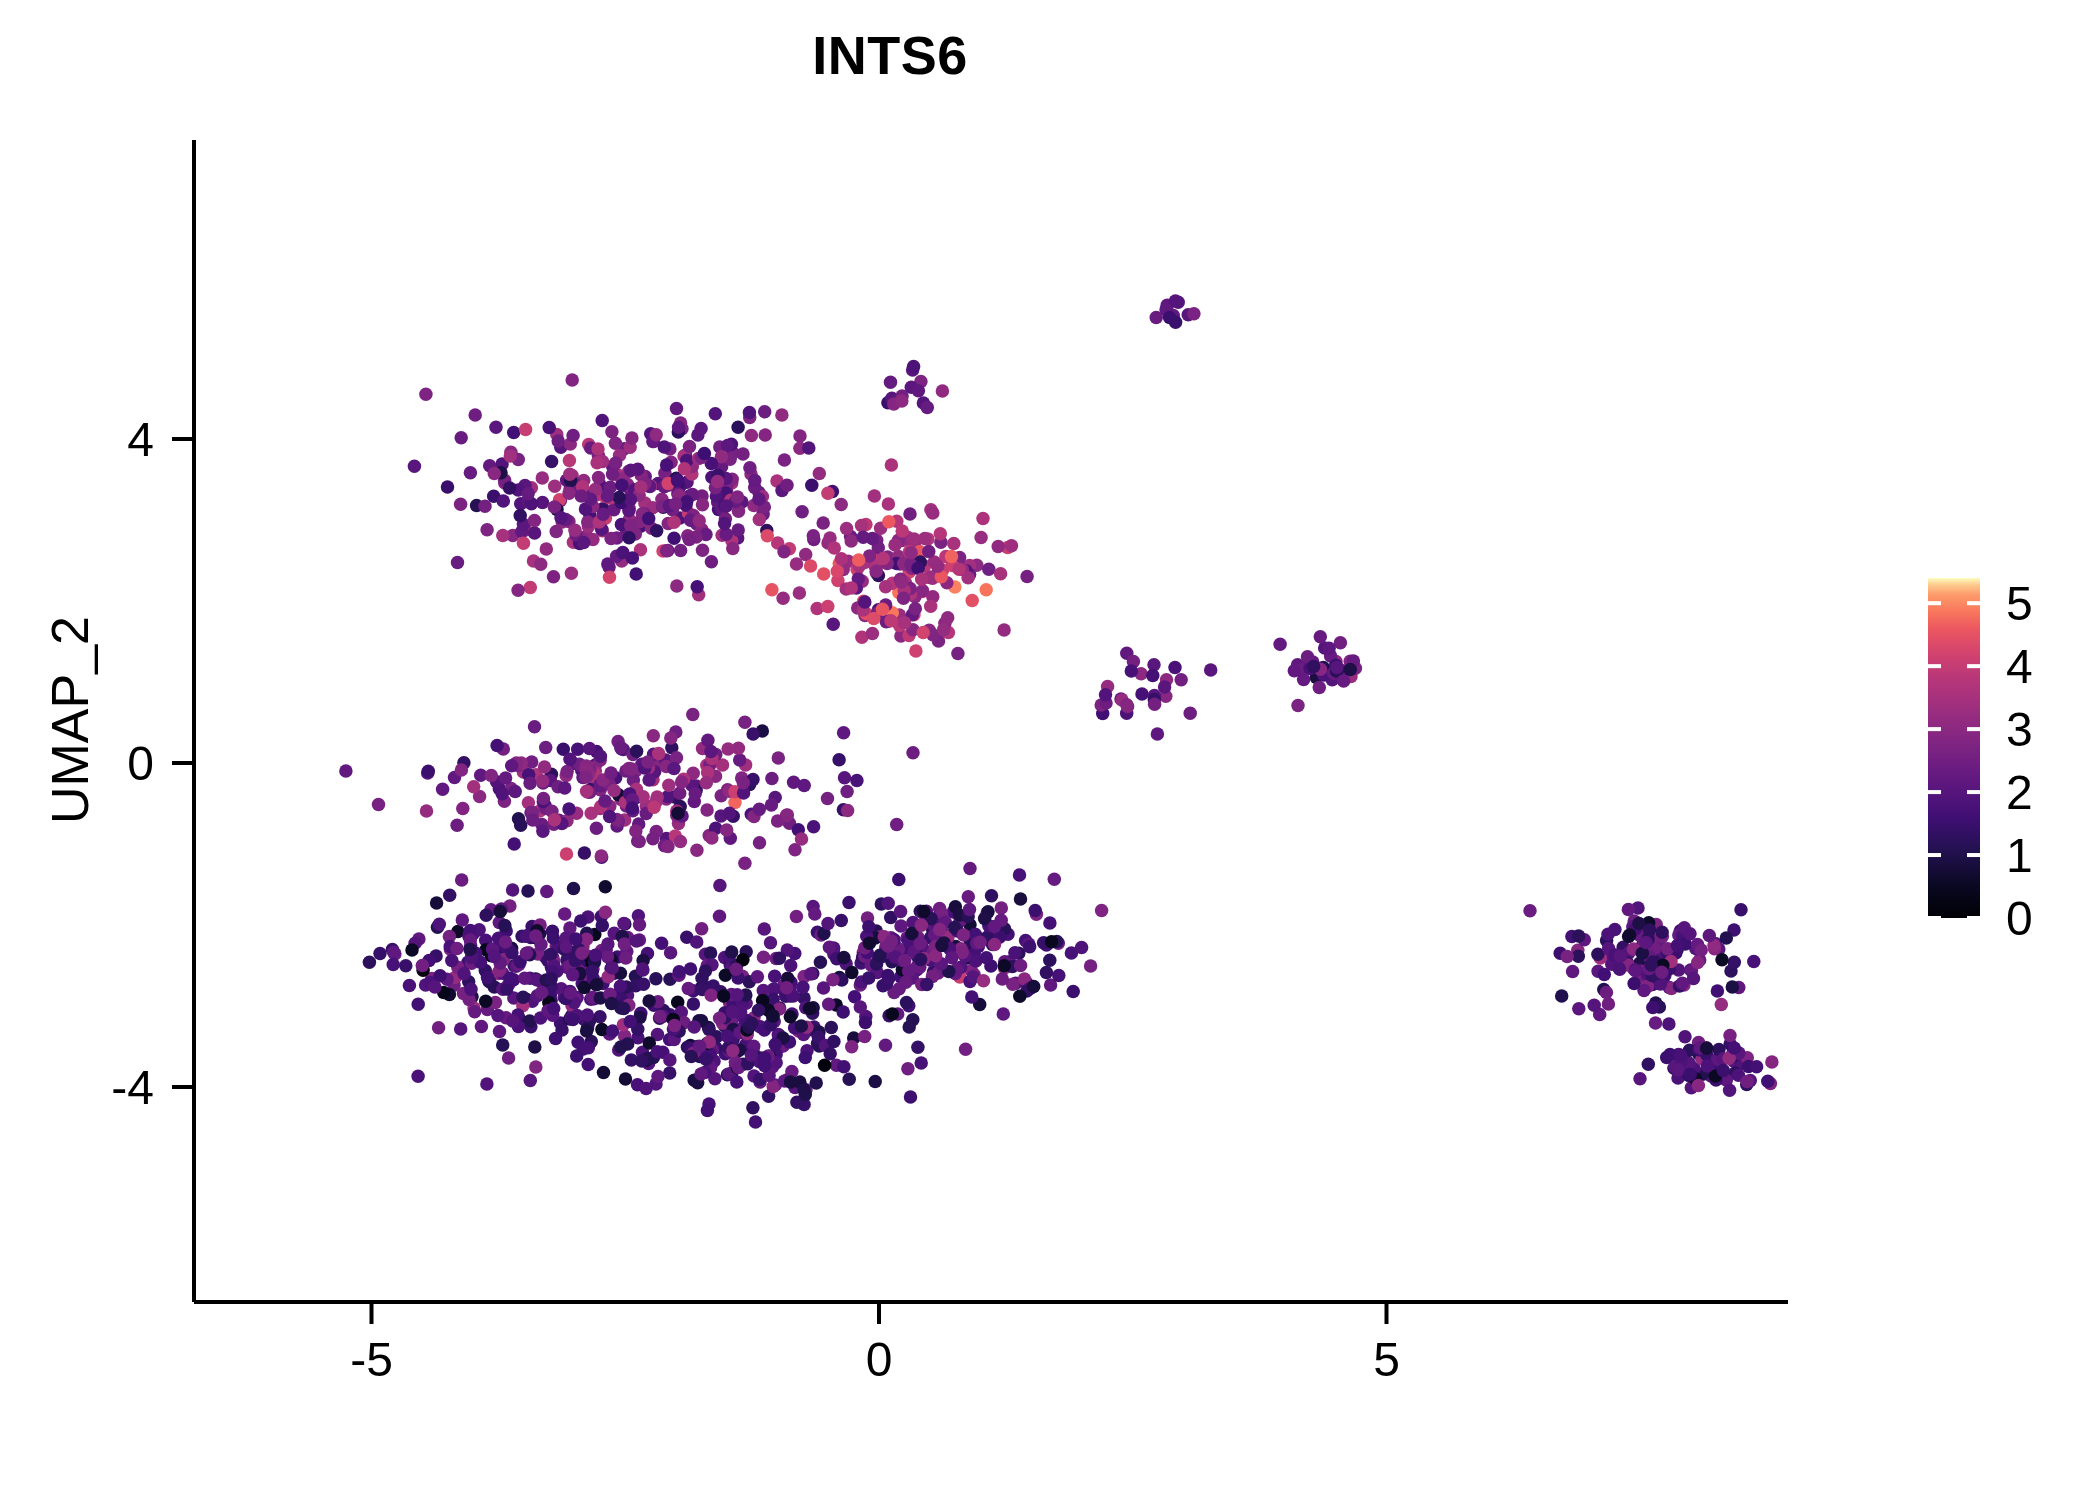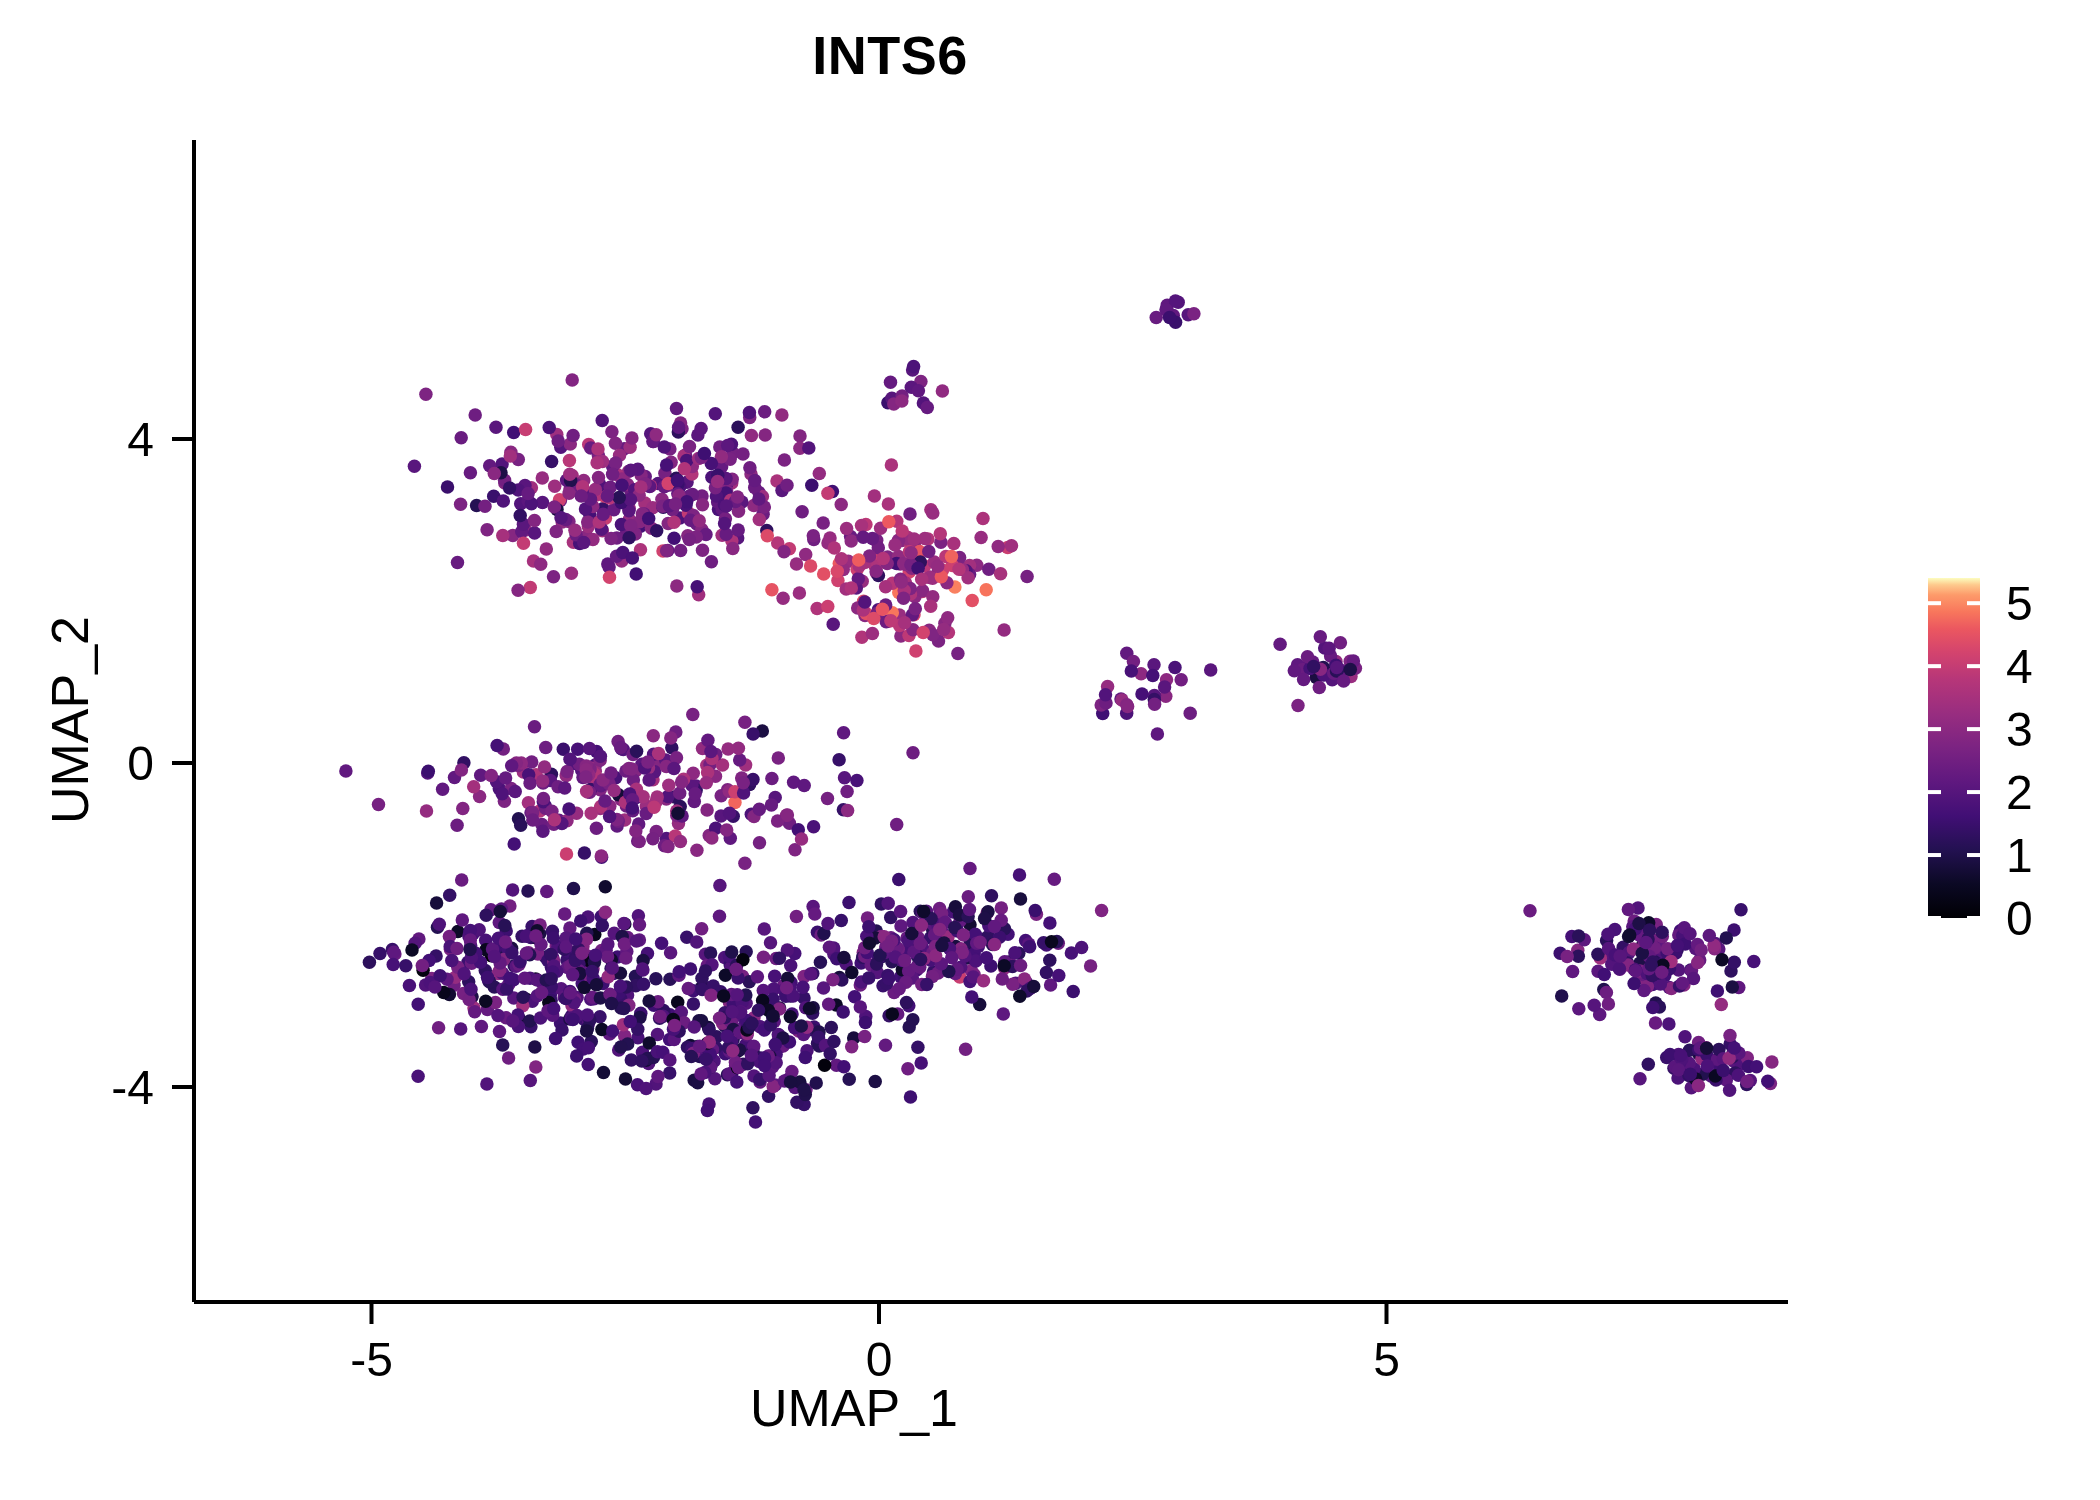--- a/index.html
+++ b/index.html
@@ -2055,21 +2055,20 @@
       <line x1="1928" x2="1941" y1="792.0740740740741" y2="792.0740740740741" stroke="#ffffff" stroke-width="4"></line>
       <line x1="1967" x2="1980" y1="792.0740740740741" y2="792.0740740740741" stroke="#ffffff" stroke-width="4"></line>
       <line x1="1928" x2="1941" y1="729.1111111111111" y2="729.1111111111111" stroke="#ffffff" stroke-width="4"></line>
       <line x1="1967" x2="1980" y1="729.1111111111111" y2="729.1111111111111" stroke="#ffffff" stroke-width="4"></line>
       <line x1="1928" x2="1941" y1="666.1481481481482" y2="666.1481481481482" stroke="#ffffff" stroke-width="4"></line>
       <line x1="1967" x2="1980" y1="666.1481481481482" y2="666.1481481481482" stroke="#ffffff" stroke-width="4"></line>
       <line x1="1928" x2="1941" y1="603.1851851851852" y2="603.1851851851852" stroke="#ffffff" stroke-width="4"></line>
       <line x1="1967" x2="1980" y1="603.1851851851852" y2="603.1851851851852" stroke="#ffffff" stroke-width="4"></line>
     </svg>
 
-  <div class="axis-label-x">UMAP_1</div>
 
   <div class="axis-label-y">UMAP_2</div>
 
   <div id="x-ticks">
       <div class="tick-text-x" style="left: 371.5px; top: 1332px;">-5</div>
       <div class="tick-text-x" style="left: 879px; top: 1332px;">0</div>
       <div class="tick-text-x" style="left: 1386.5px; top: 1332px;">5</div>
     </div>
   <div id="y-ticks">
       <div class="tick-text-y" style="left: -36px; width: 190px; top: 1087px;">-4</div>

